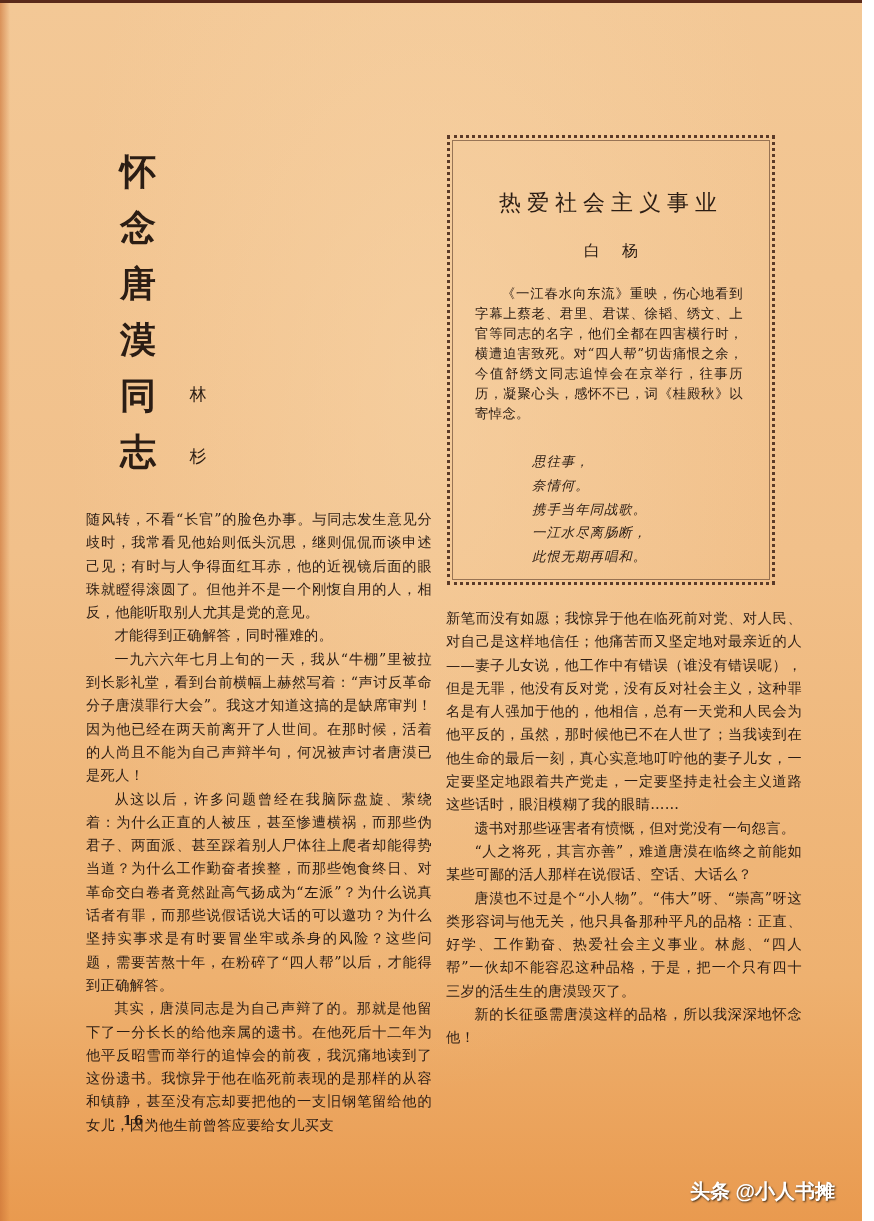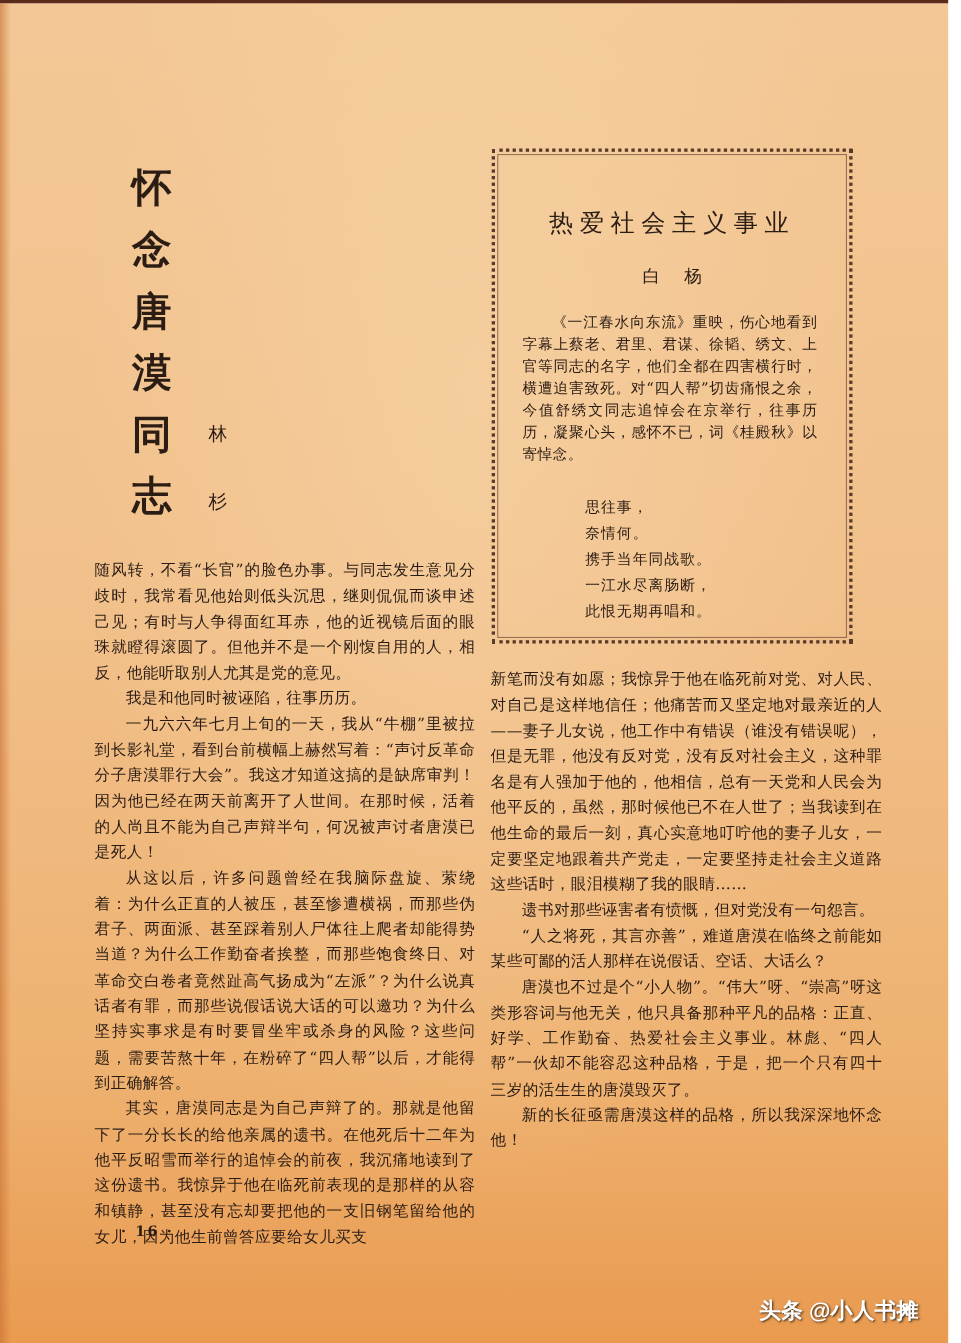--- a/index.html
+++ b/index.html
@@ -69,21 +69,21 @@
     position: absolute; left: 0; right: 0; top: 103px;
     text-align: center; font-size: 16px; letter-spacing: 22px;
     padding-left: 22px;
   }
   .box-body {
     position: absolute; left: 25px; top: 146px; width: 268px;
     font-size: 13.4px; line-height: 23.5px; letter-spacing: 0.3px;
   }
   .poem {
     position: absolute; left: 82px; top: 312px;
-    font-size: 13.4px; line-height: 23.8px; letter-spacing: 1px;
+    font-size: 13.4px; line-height: 23.8px; letter-spacing: 1px; font-style: italic;
   }
   .poem div { white-space: nowrap; }
   .page-num {
     position: absolute; left: 110px; top: 1110px;
     font-size: 13px; font-weight: bold; letter-spacing: 2px;
   }
   .watermark {
     position: absolute; left: 690px; top: 1175px;
     font-family: Liberation Sans, sans-serif;
     font-size: 20px; font-weight: bold; color: #ffffff;
@@ -106,21 +106,21 @@
   </div>
 
   <div class="author-vertical">
     <span>林</span>
     <span>杉</span>
   </div>
 
 
   <div class="left-col text">
     <p class="noindent">随风转，不看“长官”的脸色办事。与同志发生意见分歧时，我常看见他始则低头沉思，继则侃侃而谈申述己见；有时与人争得面红耳赤，他的近视镜后面的眼珠就瞪得滚圆了。但他并不是一个刚愎自用的人，相反，他能听取别人尤其是党的意见。</p>
-    <p>我是和他同时被诬陷，往事历历。</p>
+    <p>才能得到正确解答，同时罹难的。</p>
     <p>一九六六年七月上旬的一天，我从“牛棚”里被拉到长影礼堂，看到台前横幅上赫然写着：“声讨反革命分子唐漠罪行大会”。我这才知道这搞的是缺席审判！因为他已经在两天前离开了人世间。在那时候，活着的人尚且不能为自己声辩半句，何况被声讨者唐漠已是死人！</p>
     <p>从这以后，许多问题曾经在我脑际盘旋、萦绕着：为什么正直的人被压，甚至惨遭横祸，而那些伪君子、两面派、甚至踩着别人尸体往上爬者却能得势当道？为什么工作勤奋者挨整，而那些饱食终日、对革命交白卷者竟然趾高气扬成为“左派”？为什么说真话者有罪，而那些说假话说大话的可以邀功？为什么坚持实事求是有时要冒坐牢或杀身的风险？这些问题，需要苦熬十年，在粉碎了“四人帮”以后，才能得到正确解答。</p>
     <p>其实，唐漠同志是为自己声辩了的。那就是他留下了一分长长的给他亲属的遗书。在他死后十二年为他平反昭雪而举行的追悼会的前夜，我沉痛地读到了这份遗书。我惊异于他在临死前表现的是那样的从容和镇静，甚至没有忘却要把他的一支旧钢笔留给他的女儿，因为他生前曾答应要给女儿买支</p>
   </div>
 
   <div class="box">
     <div class="box-title">热爱社会主义事业</div>
     <div class="box-author">白杨</div>
     <div class="box-body text">
       <p style="font-size:13.4px;line-height:20px;">《一江春水向东流》重映，伤心地看到字幕上蔡老、君里、君谋、徐韬、绣文、上官等同志的名字，他们全都在四害横行时，横遭迫害致死。对“四人帮”切齿痛恨之余，今值舒绣文同志追悼会在京举行，往事历历，凝聚心头，感怀不已，词《桂殿秋》以寄悼念。</p>

